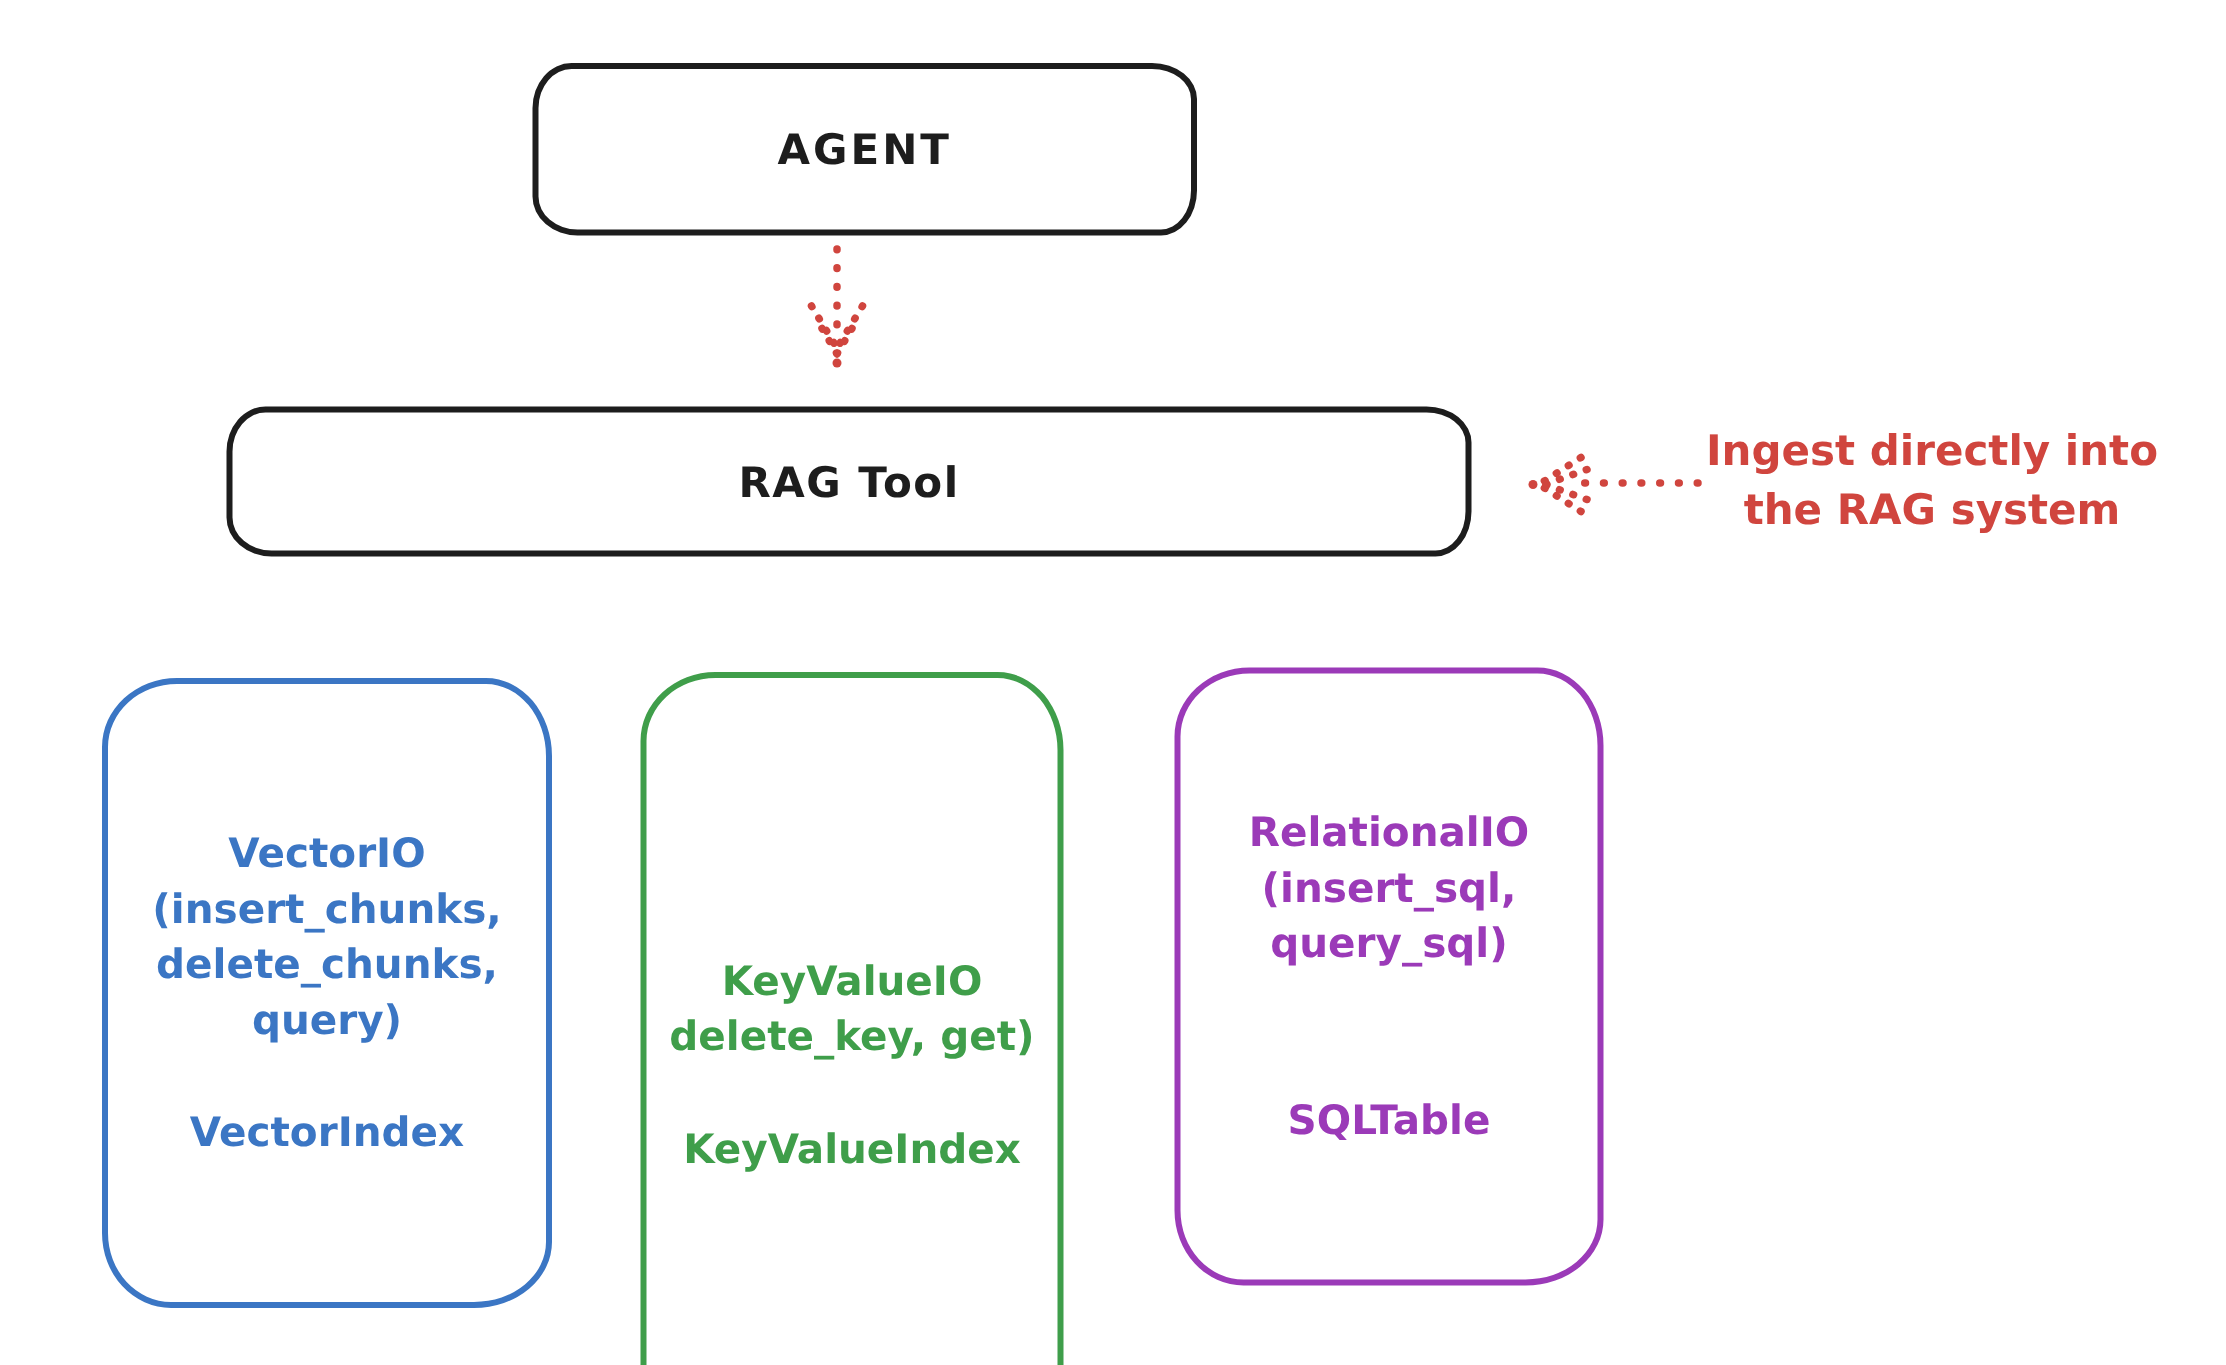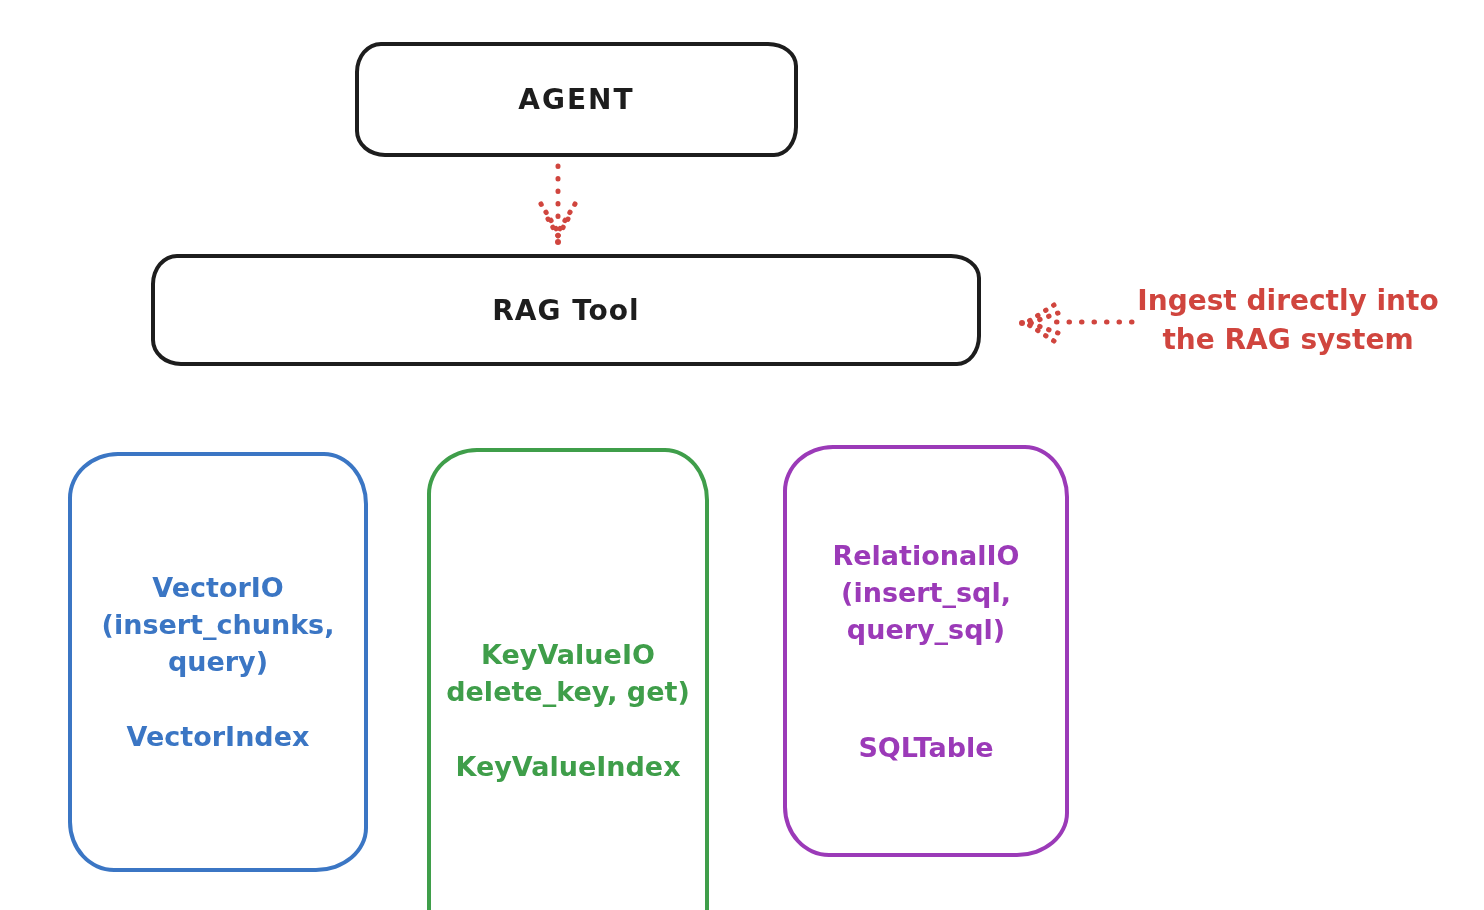--- a/index.html
+++ b/index.html
@@ -22,21 +22,21 @@
   }
   .black-box {
     border: 4px solid #1d1d1d;
     color: #1d1d1d;
     font-size: 28px;
     font-weight: 700;
     letter-spacing: 2px;
     border-radius: 26px 30px 24px 30px / 30px 24px 30px 26px;
   }
   .agent-box { left: 355px; top: 42px;  width: 443px; height: 115px; }
-  .rag-box   { left: 151px; top: 254px; width: 830px; height: 112px; letter-spacing: 1px; }
+  .rag-box   { left: 151px; top: 271px; width: 830px; height: 100px; letter-spacing: 1px; }
 
   .backend {
     flex-direction: column;
     border-width: 4px;
     border-style: solid;
     font-size: 27px;
     font-weight: 600;
     line-height: 37px;
     border-radius: 50px 44px 52px 46px / 46px 52px 44px 50px;
     align-items: center;
@@ -95,20 +95,21 @@
 
   <div class="annotation">
     <div>Ingest directly into</div>
     <div>the RAG system</div>
   </div>
 
   <div class="box backend backend-vector">
     <div class="lines">
       <div>VectorIO</div>
       <div>(insert_chunks,</div>
+      <div>delete_chunks,</div>
       <div>query)</div>
     </div>
     <div class="index-label">VectorIndex</div>
   </div>
 
   <div class="box backend backend-keyvalue">
     <div class="lines">
       <div>KeyValueIO</div>
       <div>delete_key, get)</div>
     </div>

